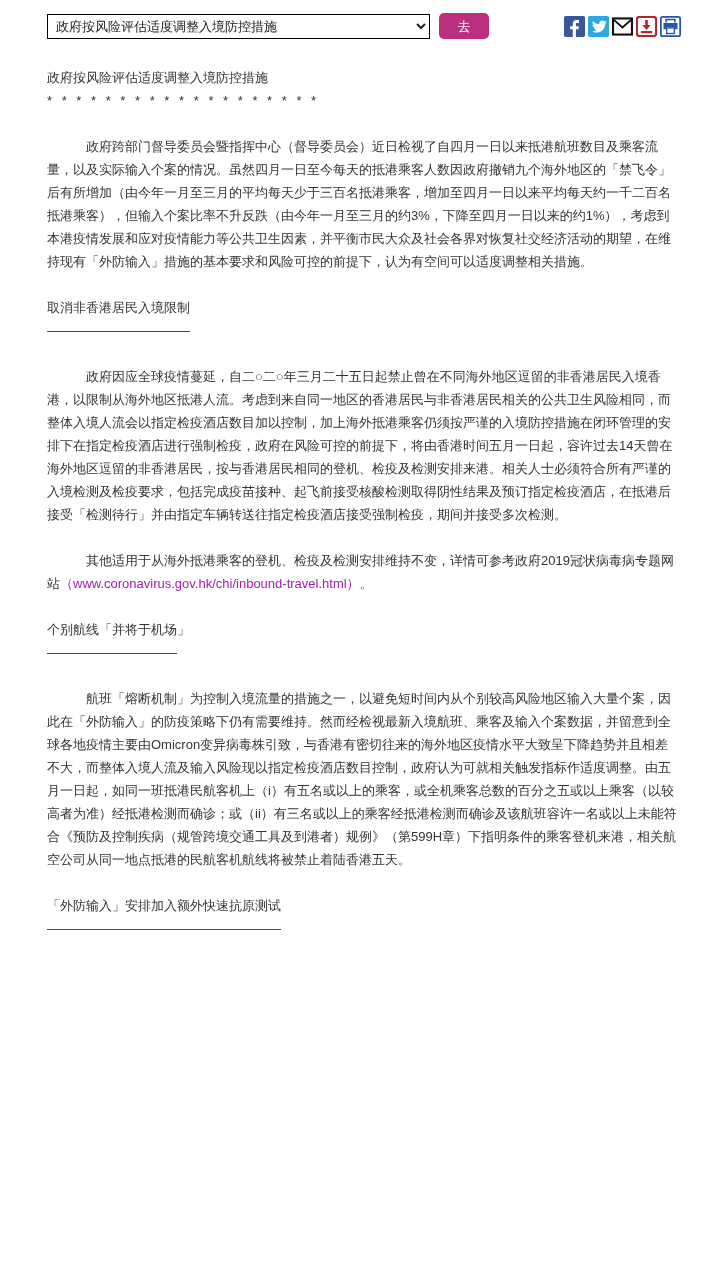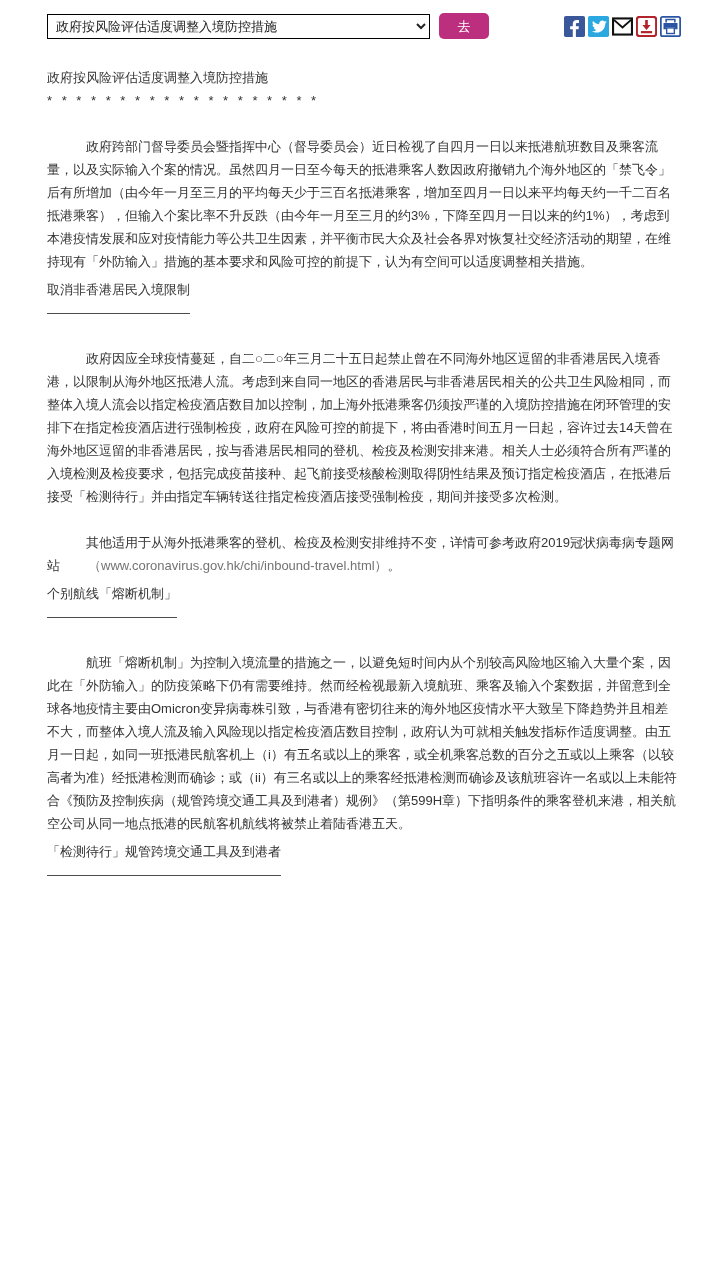--- a/index.html
+++ b/index.html
@@ -43,23 +43,23 @@
   }
   .share { margin-left: auto; display: flex; gap: 3px; }
   .share .btn { display: block; width: 21px; height: 21px; cursor: pointer; }
   .share svg { display: block; width: 21px; height: 21px; }
   
   main { padding: 27px 41px 18px 47px; }
   .title { font-size: 13px; font-weight: normal; margin: 0; line-height: 23px; }
   .stars { word-spacing: 4px; letter-spacing: 1px; color: #333; }
   p { margin: 0; }
   .para { margin-top: 23px; text-indent: 3em; }
-  .sec { margin-top: 5px; }
+  .sec { margin-top: 23px; }
   .dash { letter-spacing: 0; white-space: nowrap; overflow: hidden; }
-  a.link { color: #737373; text-decoration: none; cursor: pointer; margin-left: 28px; }
+  a.link { color: #a21caf; text-decoration: none; cursor: pointer; }
 </style>
 </head>
 <body>
 
 <header class="topbar">
   <select class="release-select">
     <option>政府按风险评估适度调整入境防控措施</option>
   </select>
   <button class="go-btn">去</button>
   <div class="share">
@@ -106,23 +106,23 @@
   <p class="para">政府跨部门督导委员会暨指挥中心（督导委员会）近日检视了自四月一日以来抵港航班数目及乘客流量，以及实际输入个案的情况。虽然四月一日至今每天的抵港乘客人数因政府撤销九个海外地区的「禁飞令」后有所增加（由今年一月至三月的平均每天少于三百名抵港乘客，增加至四月一日以来平均每天约一千二百名抵港乘客），但输入个案比率不升反跌（由今年一月至三月的约3%，下降至四月一日以来的约1%），考虑到本港疫情发展和应对疫情能力等公共卫生因素，并平衡市民大众及社会各界对恢复社交经济活动的期望，在维持现有「外防输入」措施的基本要求和风险可控的前提下，认为有空间可以适度调整相关措施。</p>
 
   <div class="sec">
     <div>取消非香港居民入境限制</div>
     <div class="dash">———————————</div>
   </div>
   <p class="para">政府因应全球疫情蔓延，自二○二○年三月二十五日起禁止曾在不同海外地区逗留的非香港居民入境香港，以限制从海外地区抵港人流。考虑到来自同一地区的香港居民与非香港居民相关的公共卫生风险相同，而整体入境人流会以指定检疫酒店数目加以控制，加上海外抵港乘客仍须按严谨的入境防控措施在闭环管理的安排下在指定检疫酒店进行强制检疫，政府在风险可控的前提下，将由香港时间五月一日起，容许过去14天曾在海外地区逗留的非香港居民，按与香港居民相同的登机、检疫及检测安排来港。相关人士必须符合所有严谨的入境检测及检疫要求，包括完成疫苗接种、起飞前接受核酸检测取得阴性结果及预订指定检疫酒店，在抵港后接受「检测待行」并由指定车辆转送往指定检疫酒店接受强制检疫，期间并接受多次检测。</p>
   <p class="para"><span>其他适用于从海外抵港乘客的登机、检疫及检测安排维持不变，详情可参考政府2019冠状病毒病专题网站</span><a class="link">（www.coronavirus.gov.hk/chi/inbound-travel.html）</a><span>。</span></p>
 
   <div class="sec">
-    <div>个别航线「熔断机制」</div>
+    <div>个别航线「并将于机场」</div>
     <div class="dash">——————————</div>
   </div>
   <p class="para">航班「熔断机制」为控制入境流量的措施之一，以避免短时间内从个别较高风险地区输入大量个案，因此在「外防输入」的防疫策略下仍有需要维持。然而经检视最新入境航班、乘客及输入个案数据，并留意到全球各地疫情主要由Omicron变异病毒株引致，与香港有密切往来的海外地区疫情水平大致呈下降趋势并且相差不大，而整体入境人流及输入风险现以指定检疫酒店数目控制，政府认为可就相关触发指标作适度调整。由五月一日起，如同一班抵港民航客机上（i）有五名或以上的乘客，或全机乘客总数的百分之五或以上乘客（以较高者为准）经抵港检测而确诊；或（ii）有三名或以上的乘客经抵港检测而确诊及该航班容许一名或以上未能符合《预防及控制疾病（规管跨境交通工具及到港者）规例》（第599H章）下指明条件的乘客登机来港，相关航空公司从同一地点抵港的民航客机航线将被禁止着陆香港五天。</p>
 
   <div class="sec">
-    <div>「检测待行」规管跨境交通工具及到港者</div>
+    <div>「外防输入」安排加入额外快速抗原测试</div>
     <div class="dash">——————————————————</div>
   </div>
 
 </main>
 
 </body></html>

